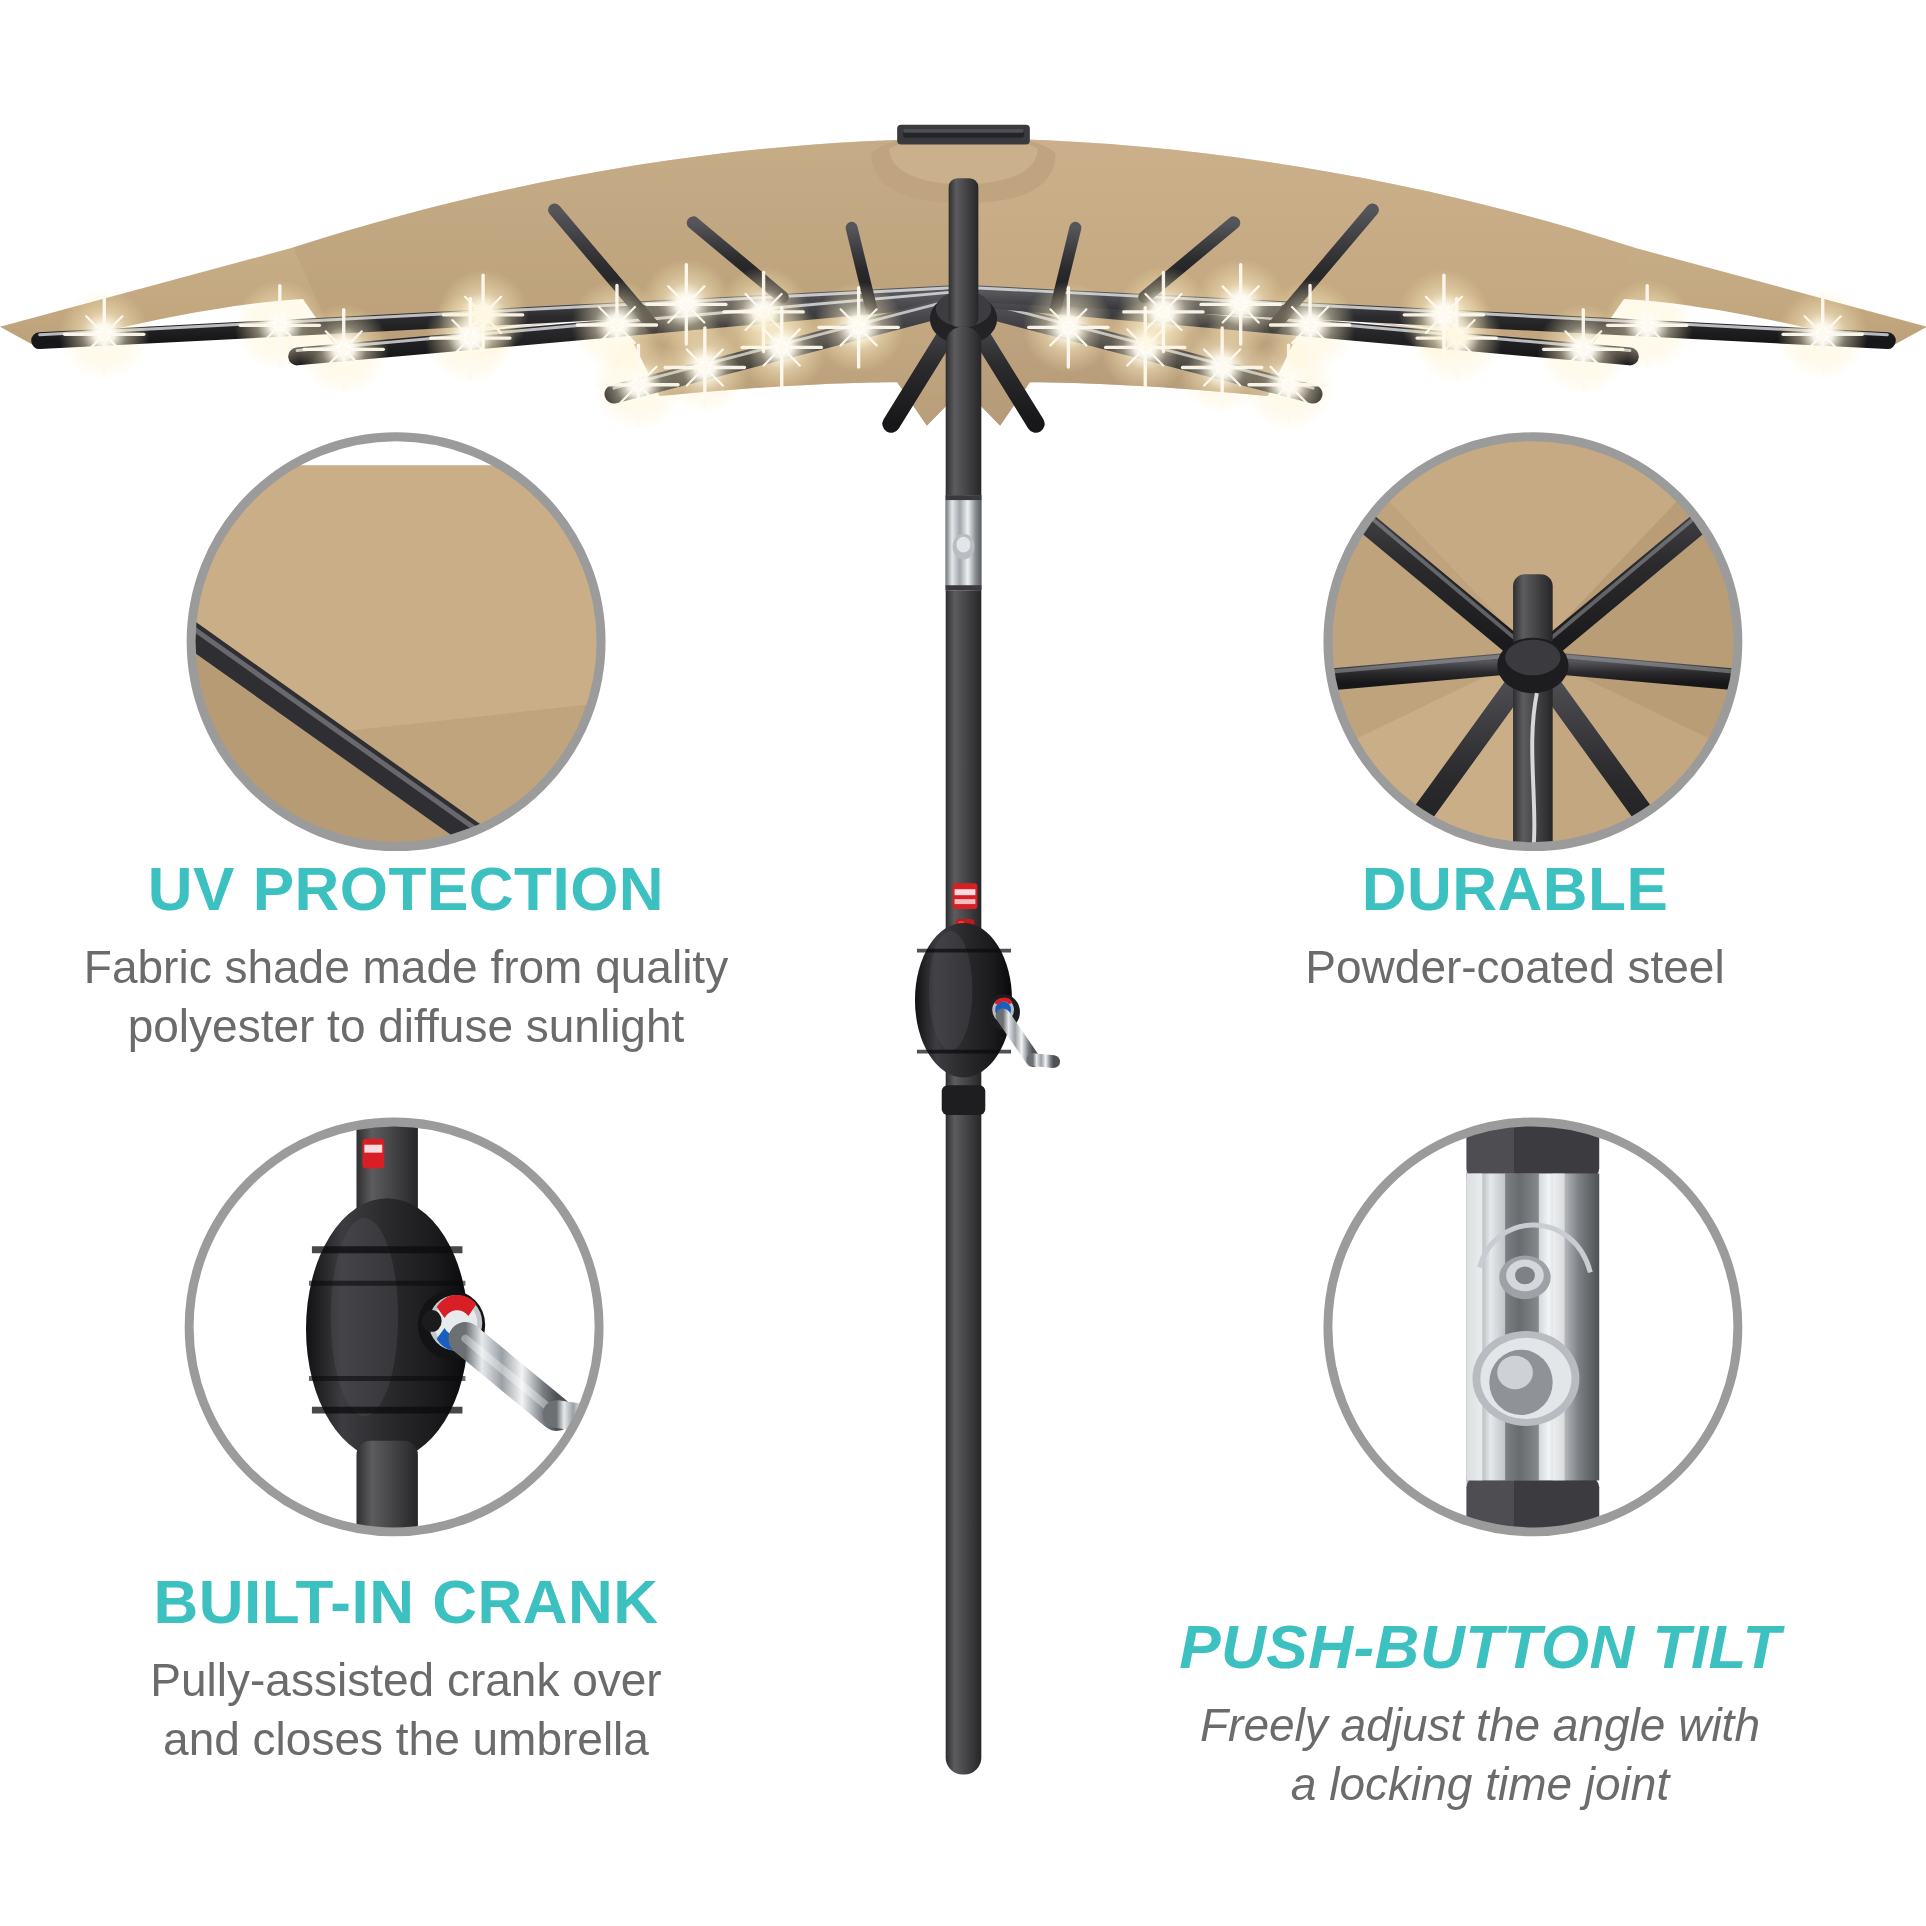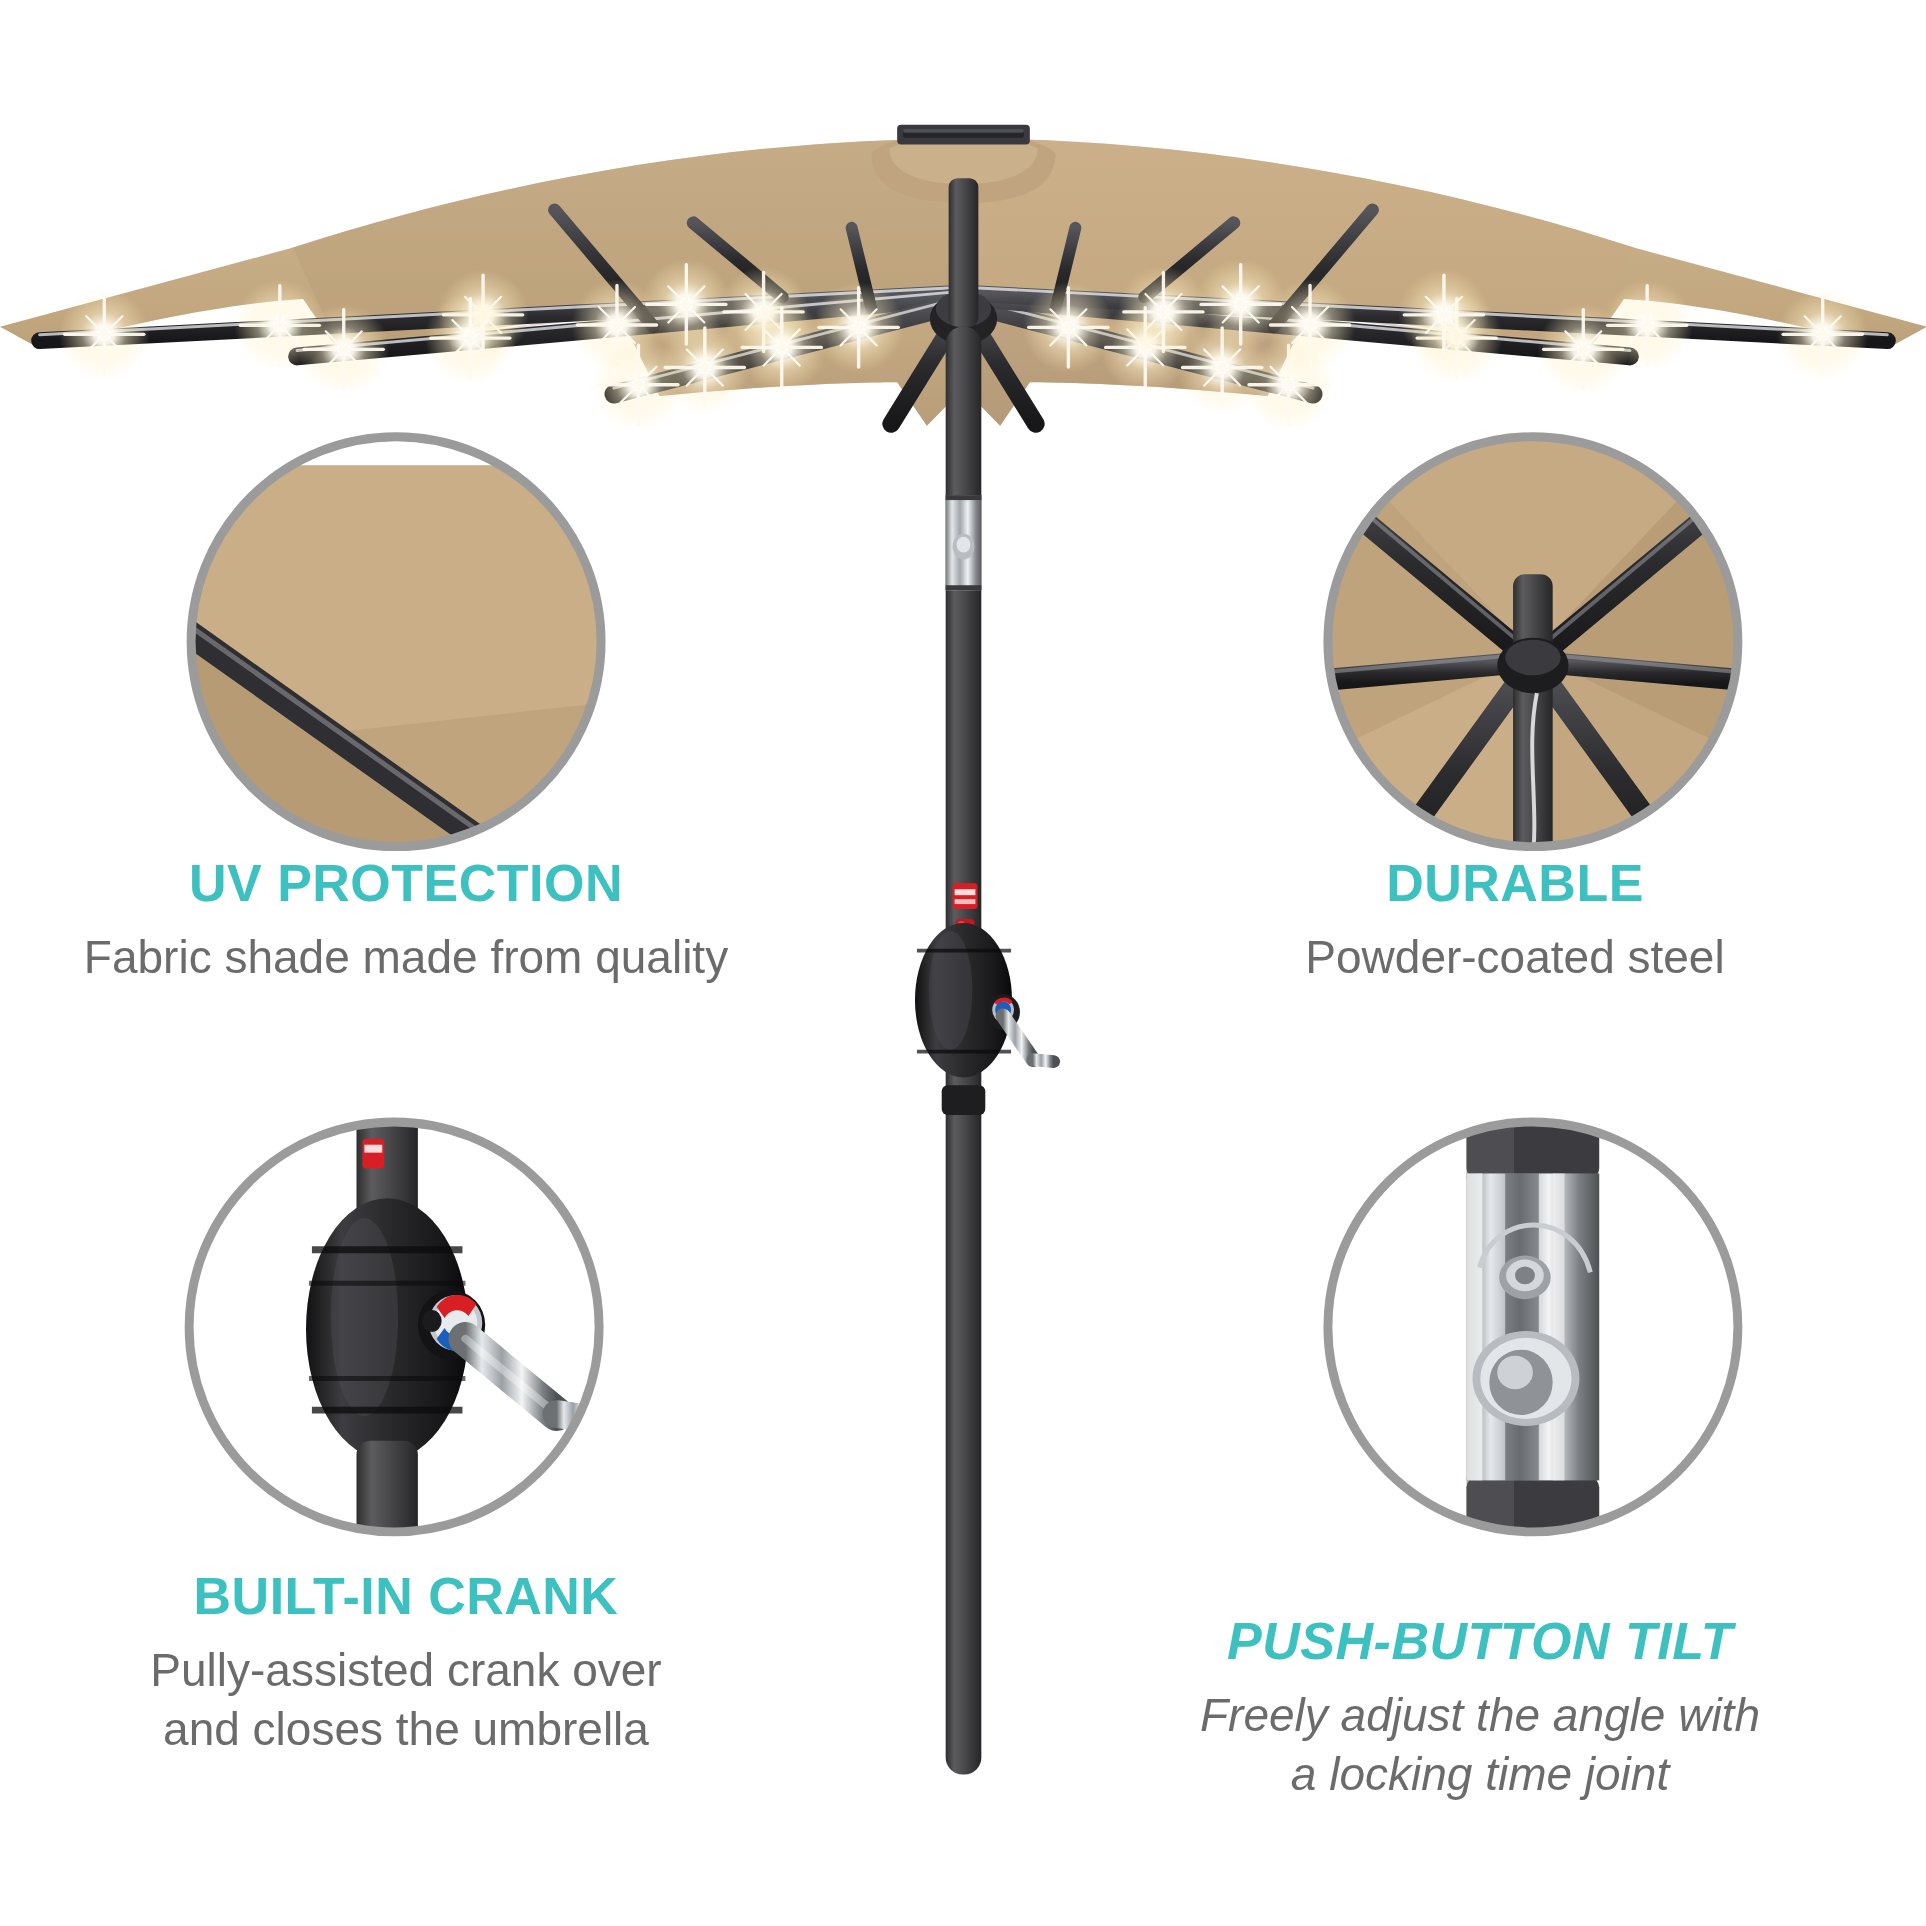--- a/index.html
+++ b/index.html
@@ -9,21 +9,21 @@
   .stage{position:absolute;inset:0;background:#ffffff;}
 
   
   #umbrella{position:absolute;left:0;top:0;width:1927px;height:1927px;}
 
   
   .feature{position:absolute;text-align:center;}
   .feature h2{
     margin:0 0 18px 0;
     color:#3cc0c0;
-    font-size:52px;
+    font-size:62px;
     font-weight:700;
     letter-spacing:0.5px;
     line-height:1.02;
     white-space:nowrap;
   }
   .feature p{
     margin:4px;
     color:#6b6b6b;
     font-size:46px;
     font-weight:400;
@@ -500,20 +500,21 @@
         <ellipse cx="1530" cy="1386" rx="18" ry="17" fill="#d9dde0" opacity="0.85"></ellipse>
       </g>
       <circle cx="1548" cy="1340" r="207" fill="none" stroke="#9b9b9b" stroke-width="9"></circle>
     </g>
   </svg>
 
   <div class="feature" id="feat-uv">
     <h2>UV PROTECTION</h2>
     <p>
       <span>Fabric shade made from quality</span>
+      <span>polyester to diffuse sunlight</span>
     </p>
   </div>
 
   <div class="feature" id="feat-durable">
     <h2>DURABLE</h2>
     <p>
       <span>Powder-coated steel</span>
     </p>
   </div>
 

